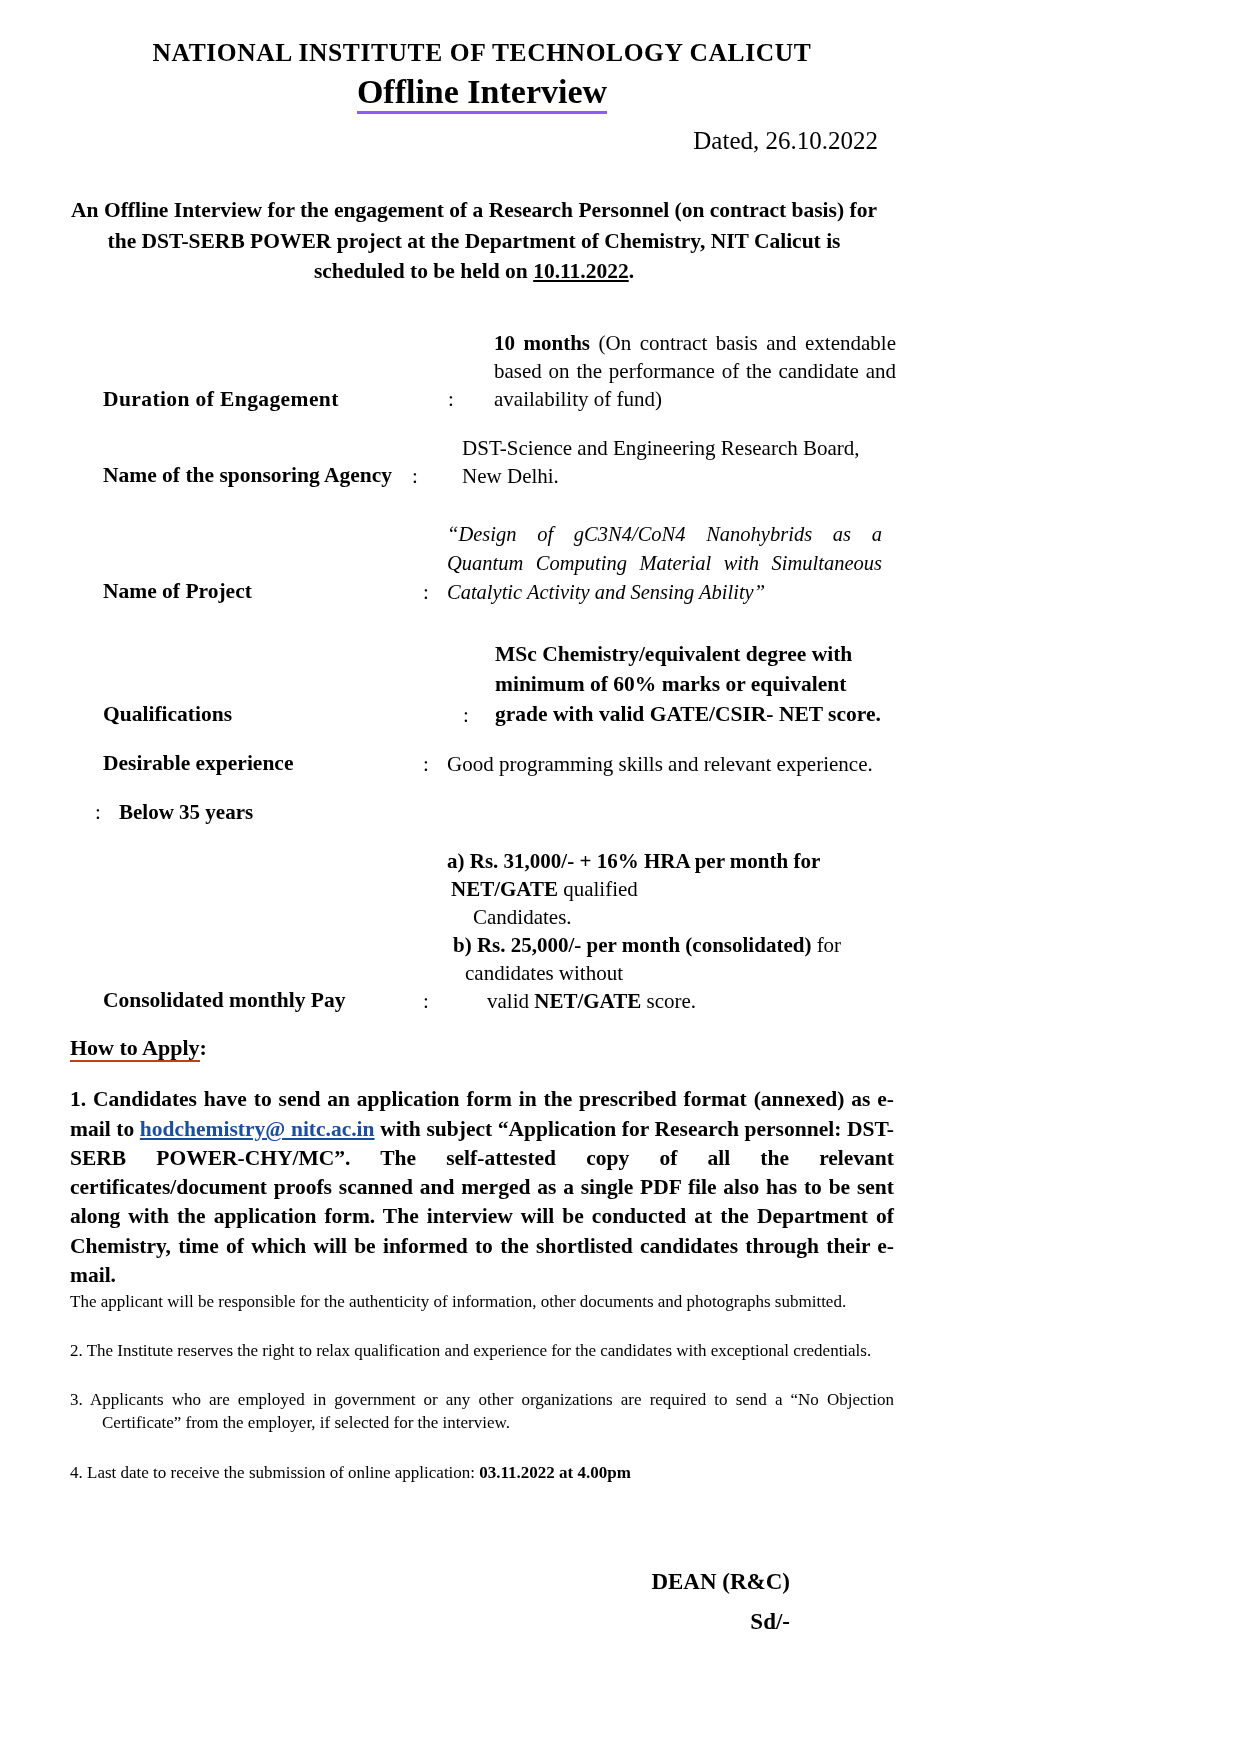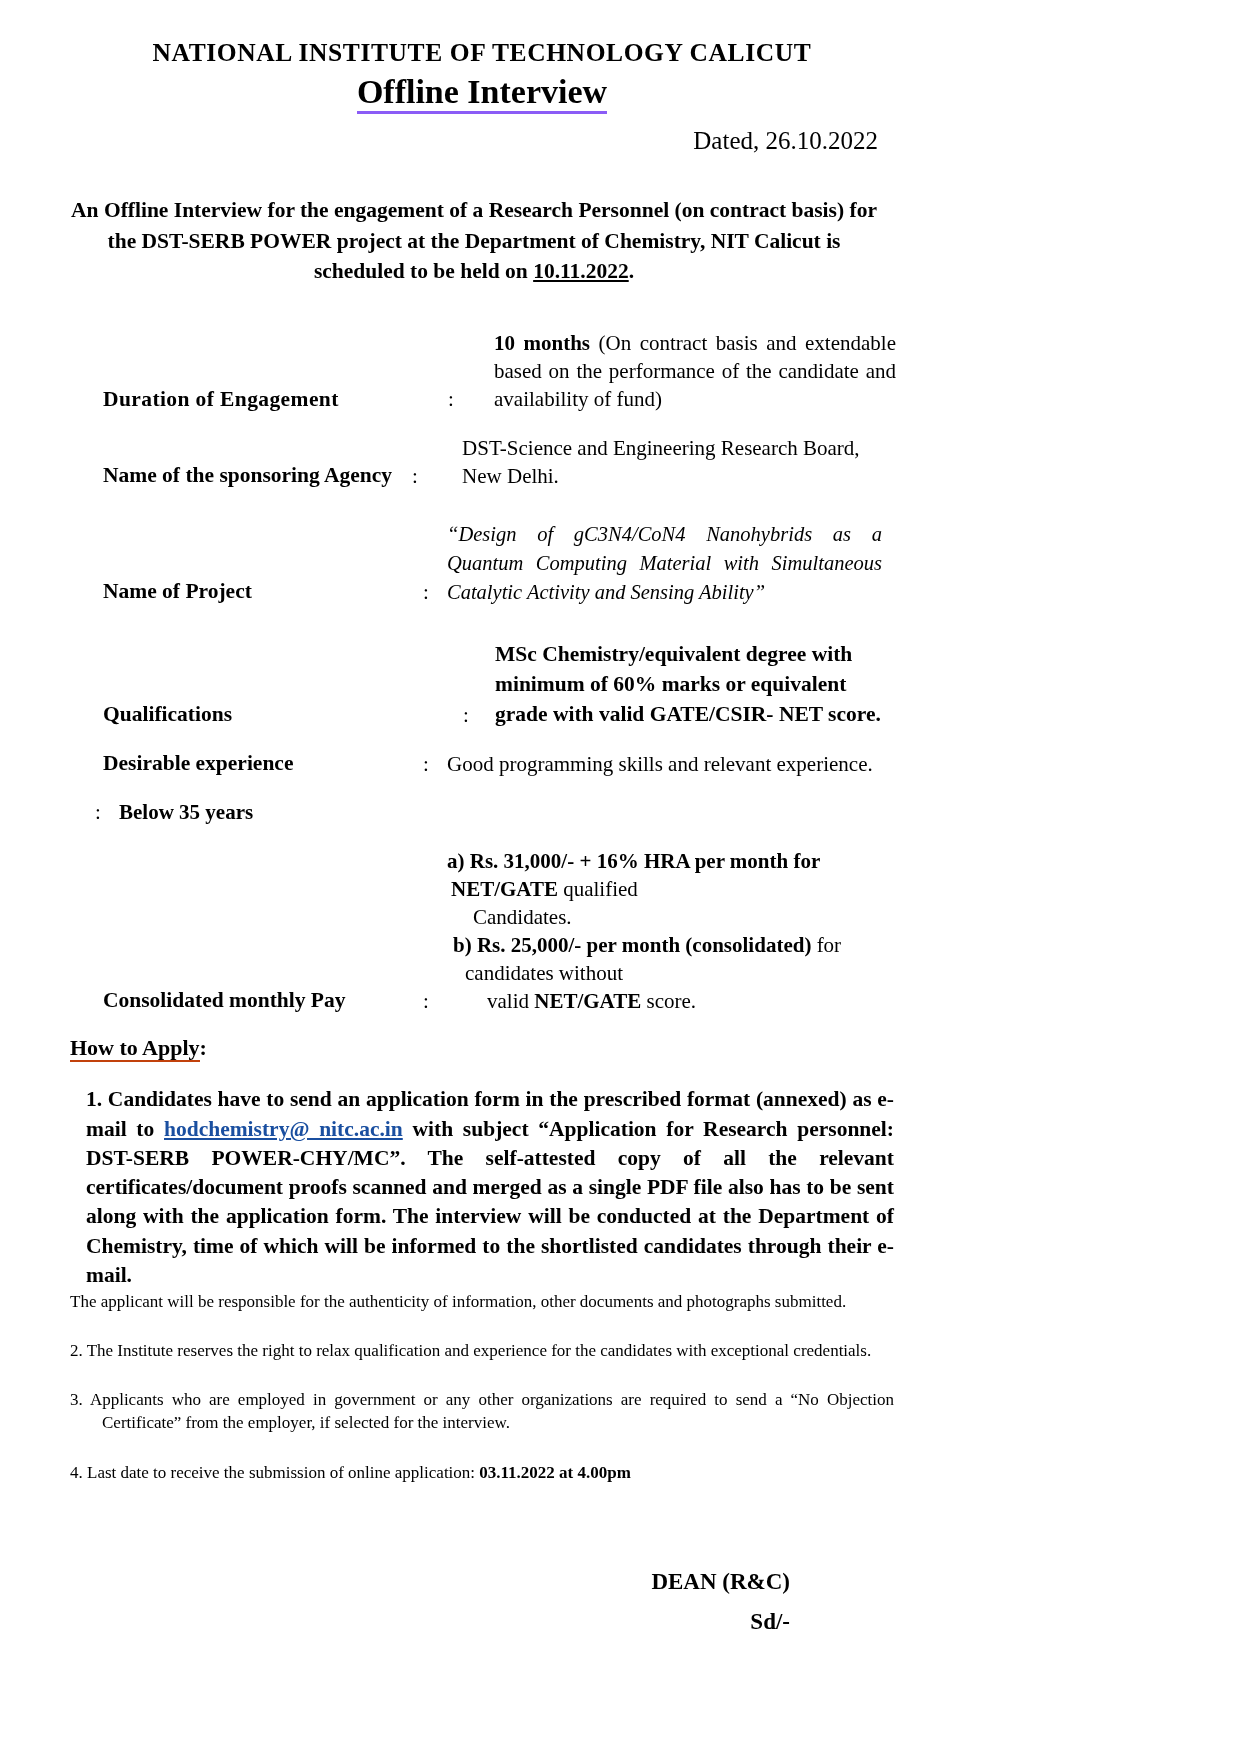--- a/index.html
+++ b/index.html
@@ -130,21 +130,21 @@
   .apply-head .colonmark { border-bottom: none; }
 
   .para {
     font-size: 17px;
     line-height: 1.36;
     text-align: justify;
     padding-left: 8px;
     padding-right: 8px;
   }
   .para.bold { font-weight: bold; font-size: 21.5px; }
-  .p1 { margin-top: 24px; margin-left: 16px; }
+  .p1 { margin-top: 24px; }
   .p1-tail { margin-top: 0; }
   .p2 { margin-top: 26px; }
   .p3 {
     margin-top: 26px;
     padding-left: 8px;
     text-indent: 0;
   }
   .p3 .hang { display: block; padding-left: 32px; text-indent: -32px; }
   .p4 { margin-top: 26px; }
 

